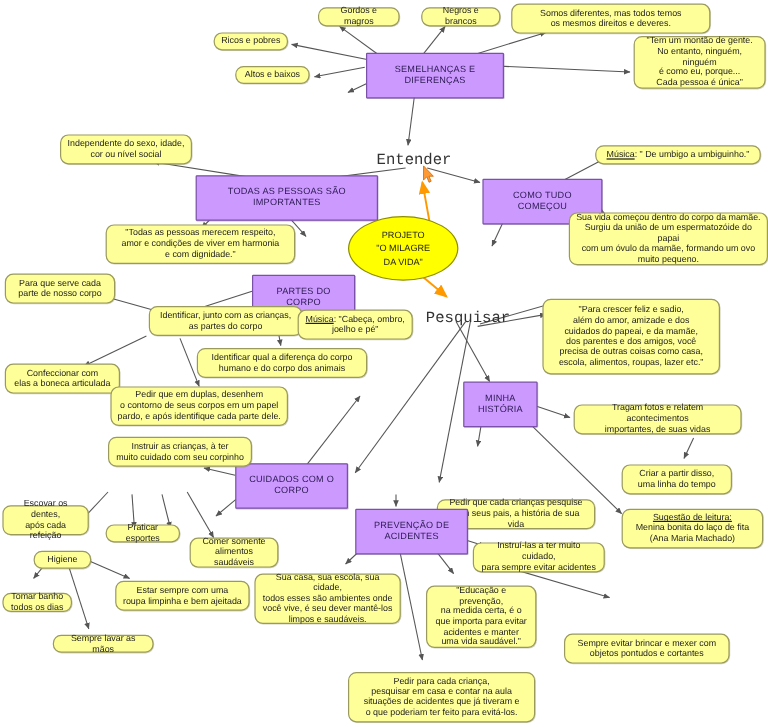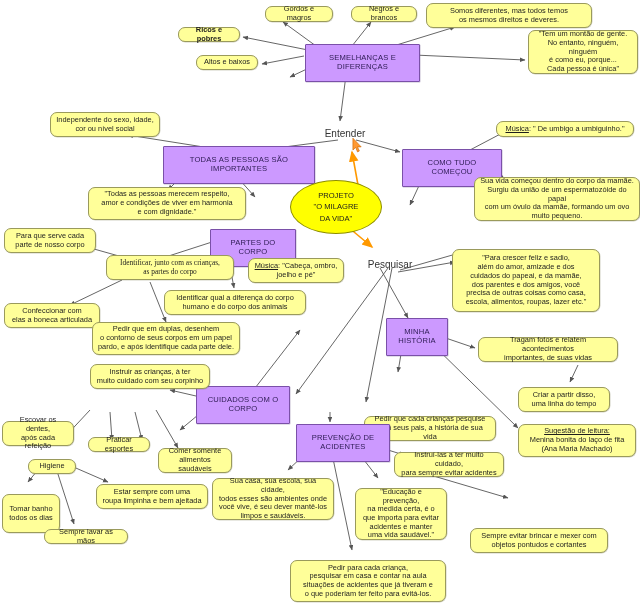--- a/index.html
+++ b/index.html
@@ -44,21 +44,22 @@
     letter-spacing:0.2px;
     padding:18px 5px;
     border-radius:1px;
     box-shadow:0.5px 0.5px 0 rgba(110,90,140,0.4);
   }
   
   .plain{
     background:transparent;
     border:none;
     color:#333333;
-    font-size:10px;
+    font-size:13px;
+    font-family:Liberation Mono, monospace;
   }
   
   .core{
     background:#ffff00;
     border:1px solid #8d8d00;
     border-radius:50%;
     color:#1d1d1d;
     font-size:7.6px;
     font-weight:normal;
     line-height:1.5;
@@ -150,21 +151,21 @@
     <g stroke="#ff9900" stroke-width="1.6" fill="none" marker-end="url(#ao)">
       <path d="M338,200 L358,185 L352,152"></path>
       <path d="M342,222 L372,247"></path>
     </g>
   </svg>
 
   <div class="node note" style="left:265px;top:6px;width:68px;height:16px;">Gordos e magros</div>
 
   <div class="node note" style="left:351px;top:6px;width:66px;height:16px;">Negros e brancos</div>
 
-  <div class="node note" style="left:178px;top:27px;width:62px;height:15px;font-weight:bold;">Ricos e pobres</div>
+  <div class="node note" style="left:178px;top:27px;width:62px;height:15px;">Ricos e pobres</div>
 
   <div class="node note" style="left:196px;top:55px;width:62px;height:15px;">Altos e baixos</div>
 
   <div class="node note" style="left:426px;top:3px;width:166px;height:25px;">Somos diferentes, mas todos temos
 os mesmos direitos e deveres.</div>
 
   <div class="node note" style="left:528px;top:30px;width:110px;height:44px;">"Tem um montão de gente.
 No entanto, ninguém, ninguém
 é como eu, porque...
 Cada pessoa é única"</div>
@@ -206,21 +207,21 @@
     <span>PROJETO</span>
     <span>"O MILAGRE</span>
     <span>DA VIDA"</span>
   </div>
 
   <div class="node topic" style="left:210px;top:229px;width:86px;height:13px;">PARTES DO CORPO</div>
 
   <div class="node note" style="left:4px;top:228px;width:92px;height:25px;">Para que serve cada
 parte de nosso corpo</div>
 
-  <div class="node note" style="left:106px;top:255px;width:128px;height:25px;font-family:Liberation Serif, serif;">Identificar, junto com as crianças,
+  <div class="node note" style="left:124px;top:255px;width:128px;height:25px;">Identificar, junto com as crianças,
 as partes do corpo</div>
 
   <div class="node note" style="left:4px;top:303px;width:96px;height:25px;">Confeccionar com
 elas a boneca articulada</div>
 
   <div class="node note" style="left:248px;top:258px;width:96px;height:25px;padding:2px 4px;">
     <span><span class="u">Música</span><span>: "Cabeça, ombro,
 joelho e pé"</span></span>
   </div>
 
@@ -258,21 +259,21 @@
   <div class="node note" style="left:2px;top:421px;width:72px;height:25px;">Escovar os dentes,
 após cada refeição</div>
 
   <div class="node note" style="left:88px;top:437px;width:62px;height:15px;">Praticar esportes</div>
 
   <div class="node note" style="left:158px;top:448px;width:74px;height:25px;">Comer somente
 alimentos saudáveis</div>
 
   <div class="node note" style="left:28px;top:459px;width:48px;height:15px;">Higiene</div>
 
-  <div class="node note" style="left:2px;top:494px;width:58px;height:39px;">Tomar banho
+  <div class="node note" style="left:2px;top:494px;width:58px;height:16px;">Tomar banho
 todos os dias</div>
 
   <div class="node note" style="left:96px;top:484px;width:112px;height:25px;">Estar sempre com uma
 roupa limpinha e bem ajeitada</div>
 
   <div class="node note" style="left:44px;top:529px;width:84px;height:15px;">Sempre lavar as mãos</div>
 
   <div class="node topic" style="left:296px;top:424px;width:94px;height:13px;">PREVENÇÃO DE ACIDENTES</div>
 
   <div class="node note" style="left:212px;top:478px;width:122px;height:42px;">Sua casa, sua escola, sua cidade,

